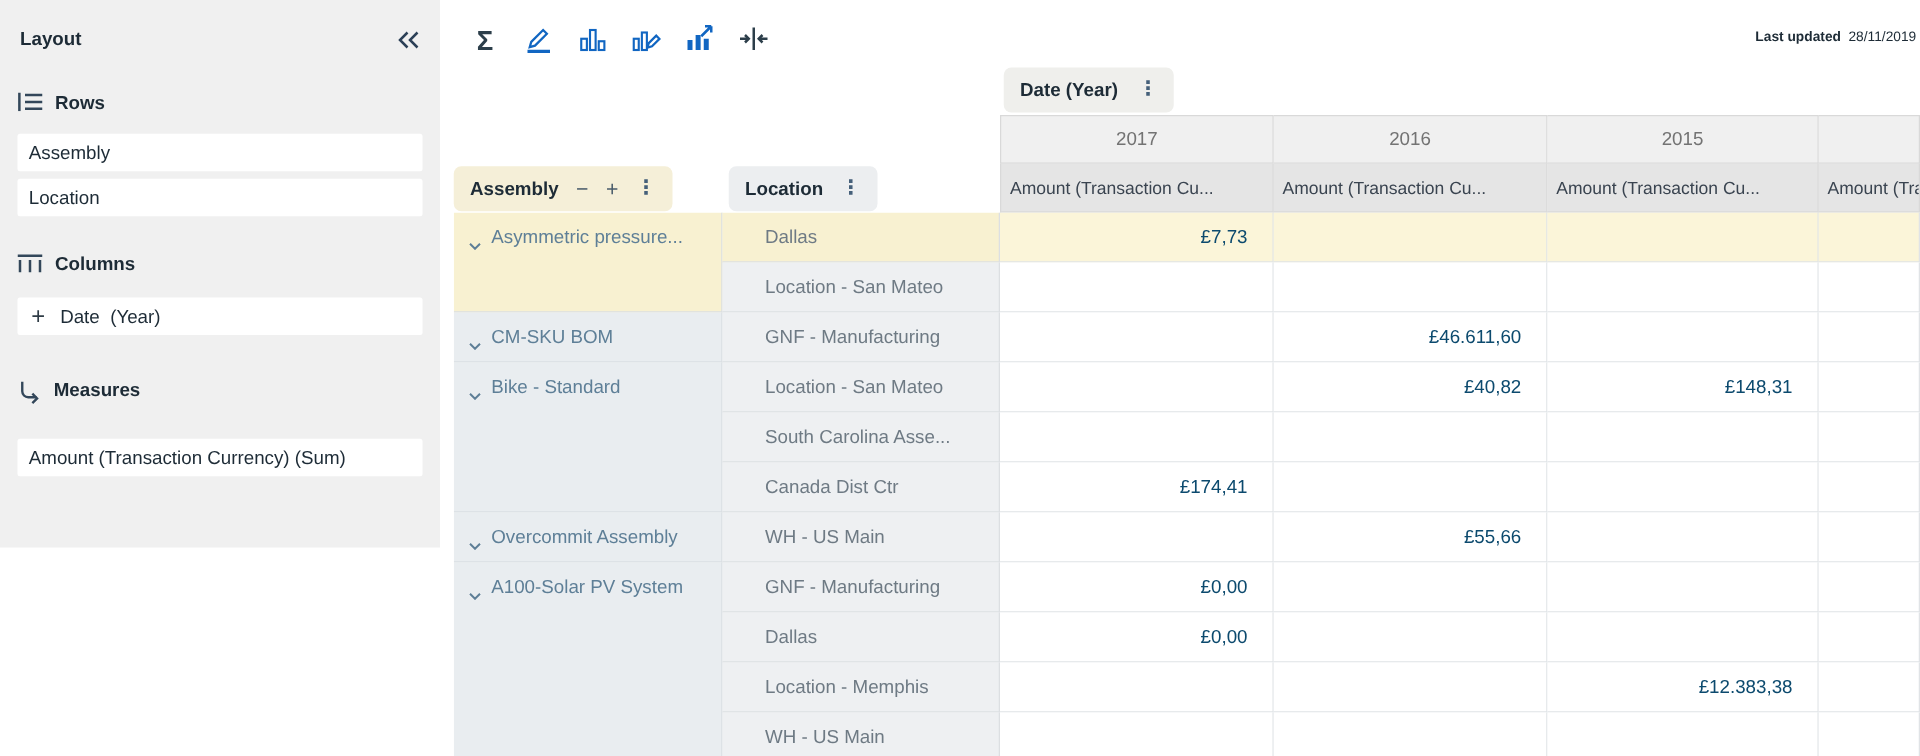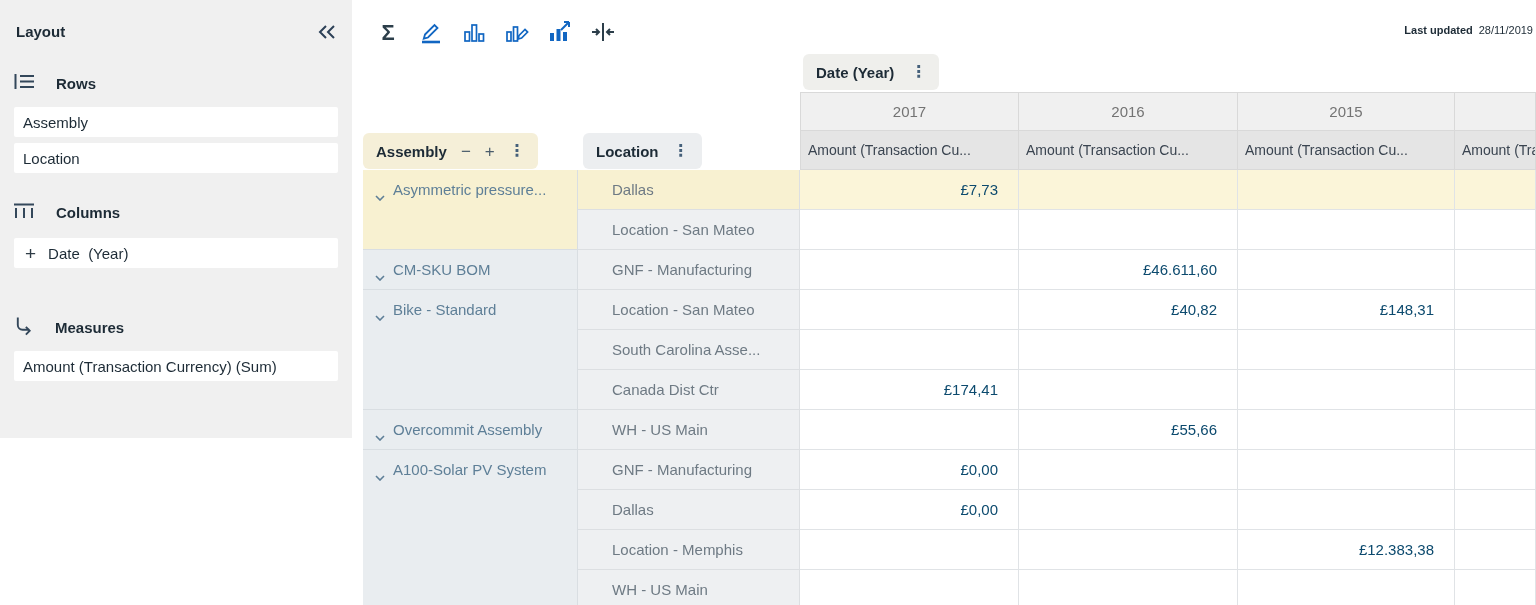--- a/index.html
+++ b/index.html
@@ -7,23 +7,23 @@
   body {
     position:relative; overflow:hidden; background:#ffffff;
     font-family:"Liberation Sans","DejaVu Sans",sans-serif;
     color:#1d2b36; font-size:15px;
   }
 
   
   .sidebar { position:absolute; left:0; top:0; width:352px; height:438px; background:#f0f0f0; }
   .sb-title { position:absolute; left:16px; top:23px; font-weight:700; font-size:15px; }
   .sb-collapse { position:absolute; left:318px; top:24px; cursor:pointer; }
-  .sb-sect { position:absolute; left:14px; display:flex; align-items:center; gap:22px; }
+  .sb-sect { position:absolute; left:14px; display:flex; gap:10px; }
   .sb-sect .lbl { font-weight:700; font-size:15px; }
-  .sect-rows { top:74px; } .sect-cols { top:203px; } .sect-meas { top:316px; }
+  .sect-rows { top:74px; } .sect-cols { top:203px; } .sect-meas { top:304px; }
   .sb-field {
     position:absolute; left:14px; width:324px; height:30px; background:#ffffff;
     border-radius:2px; display:flex; align-items:center; padding-left:9px;
     font-size:15px; white-space:pre; cursor:grab;
   }
   .f-assembly { top:107px; } .f-location { top:143px; }
   .f-date { top:238px; gap:12px; padding-left:11px; } .f-amount { top:351px; }
   .plus-glyph { font-size:19px; color:#2f3c46; line-height:1; }
 
   

